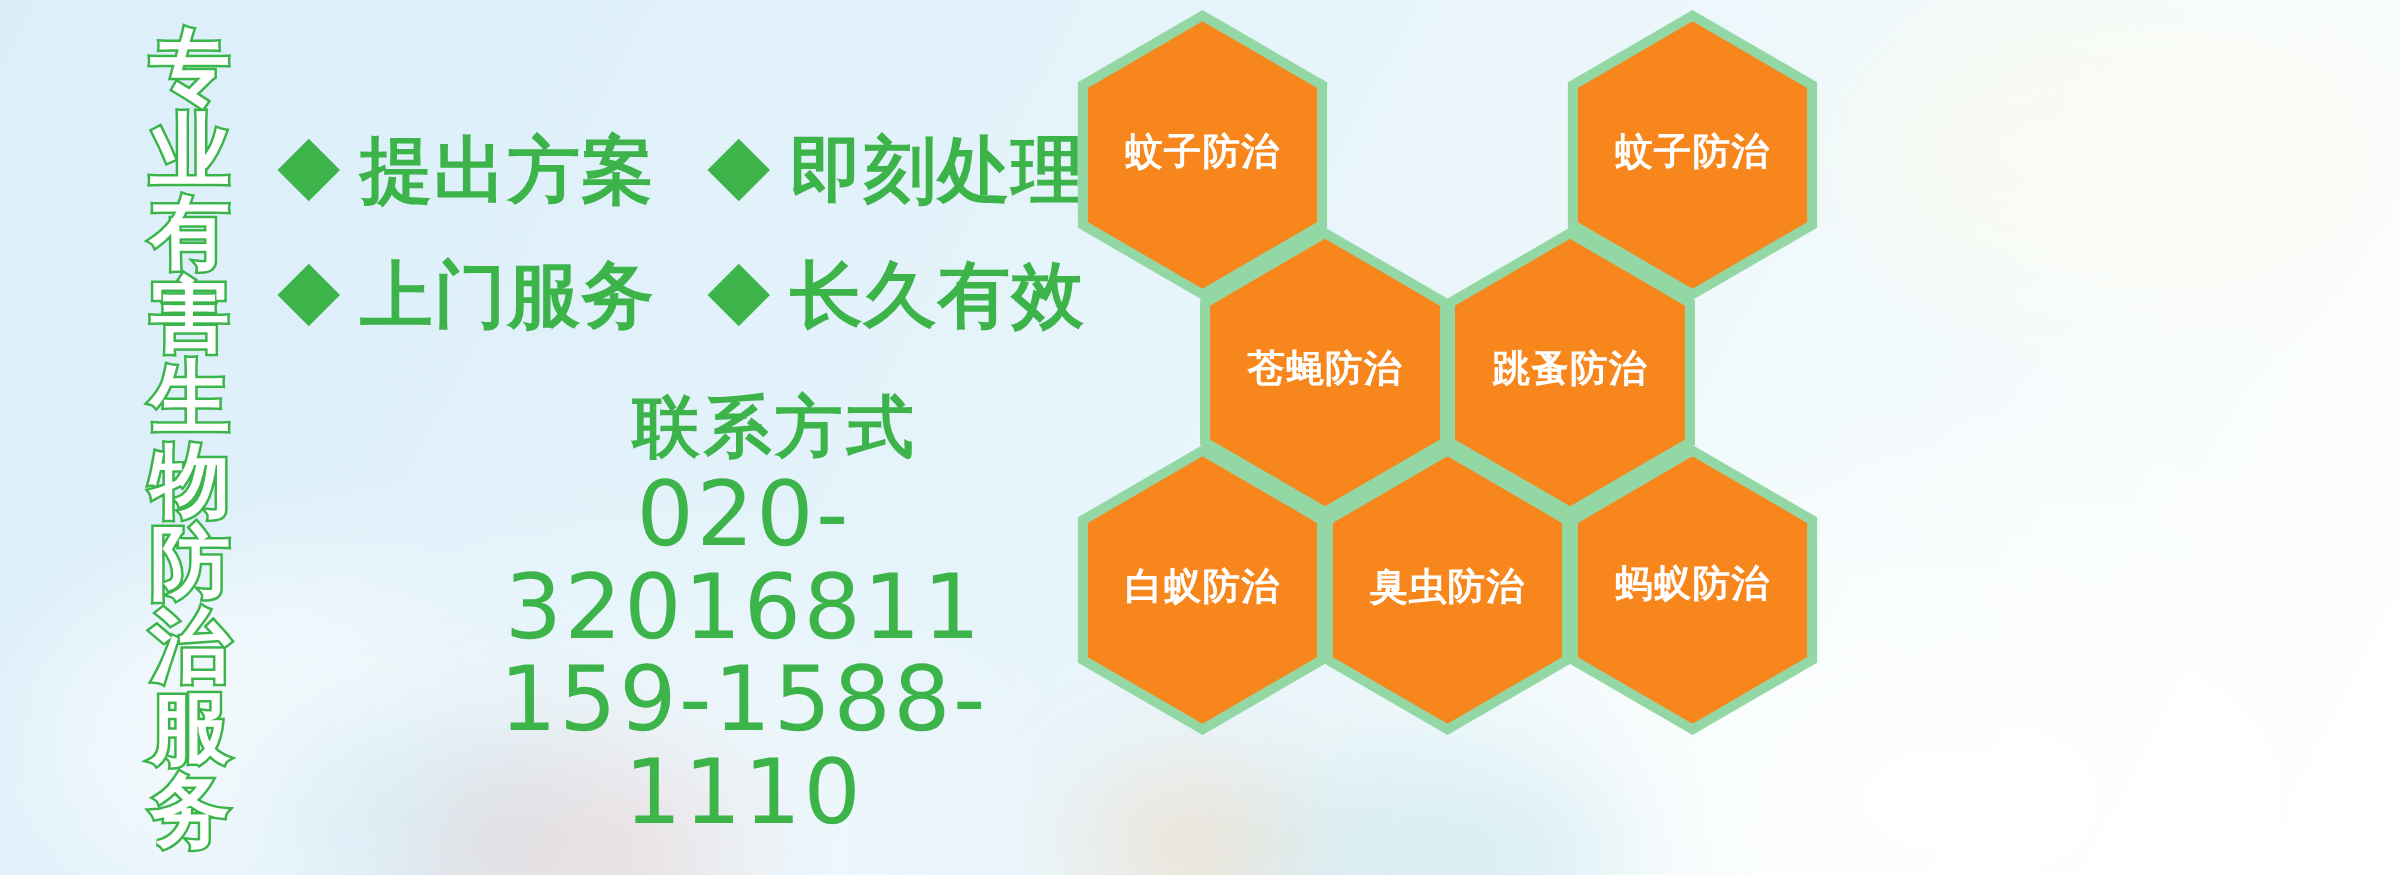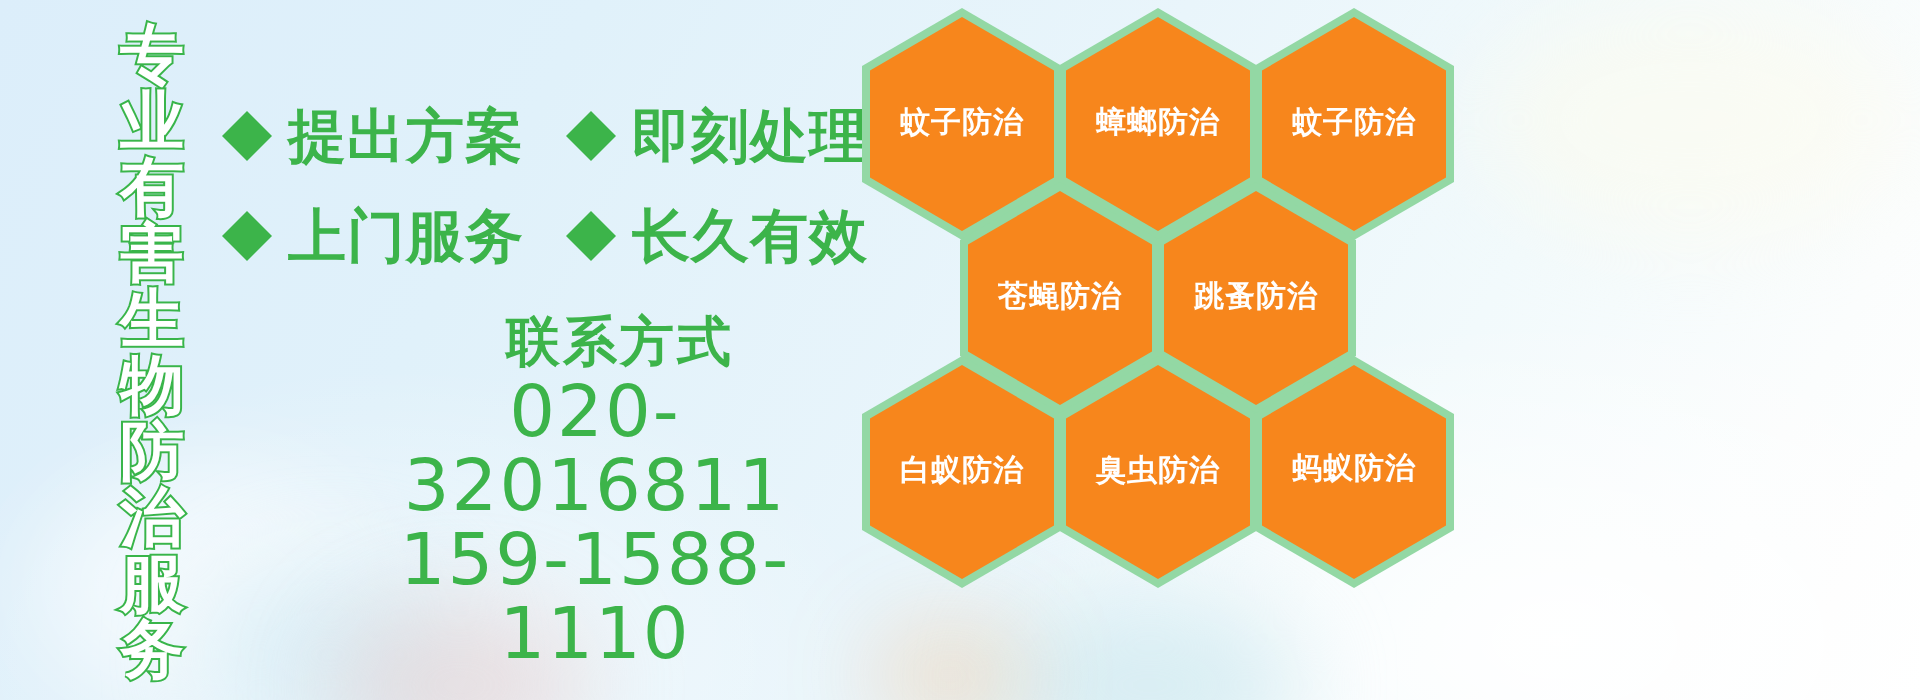--- a/index.html
+++ b/index.html
@@ -186,26 +186,20 @@
 
   <div id="comb">
 
     <div class="hexwrap" style="left:0px;top:8px;">
       <div class="hex"></div>
       <div class="hexin">
         <span class="hexlabel">蚊子防治</span>
       </div>
     </div>
 
-    <div class="hexwrap" style="left:196px;top:8px;">
-      <div class="hex"></div>
-      <div class="hexin">
-        <span class="hexlabel">蟑螂防治</span>
-      </div>
-    </div>
 
     <div class="hexwrap" style="left:392px;top:8px;">
       <div class="hex"></div>
       <div class="hexin">
         <span class="hexlabel">蚊子防治</span>
       </div>
     </div>
 
     <div class="hexwrap" style="left:98px;top:182px;">
       <div class="hex"></div>

